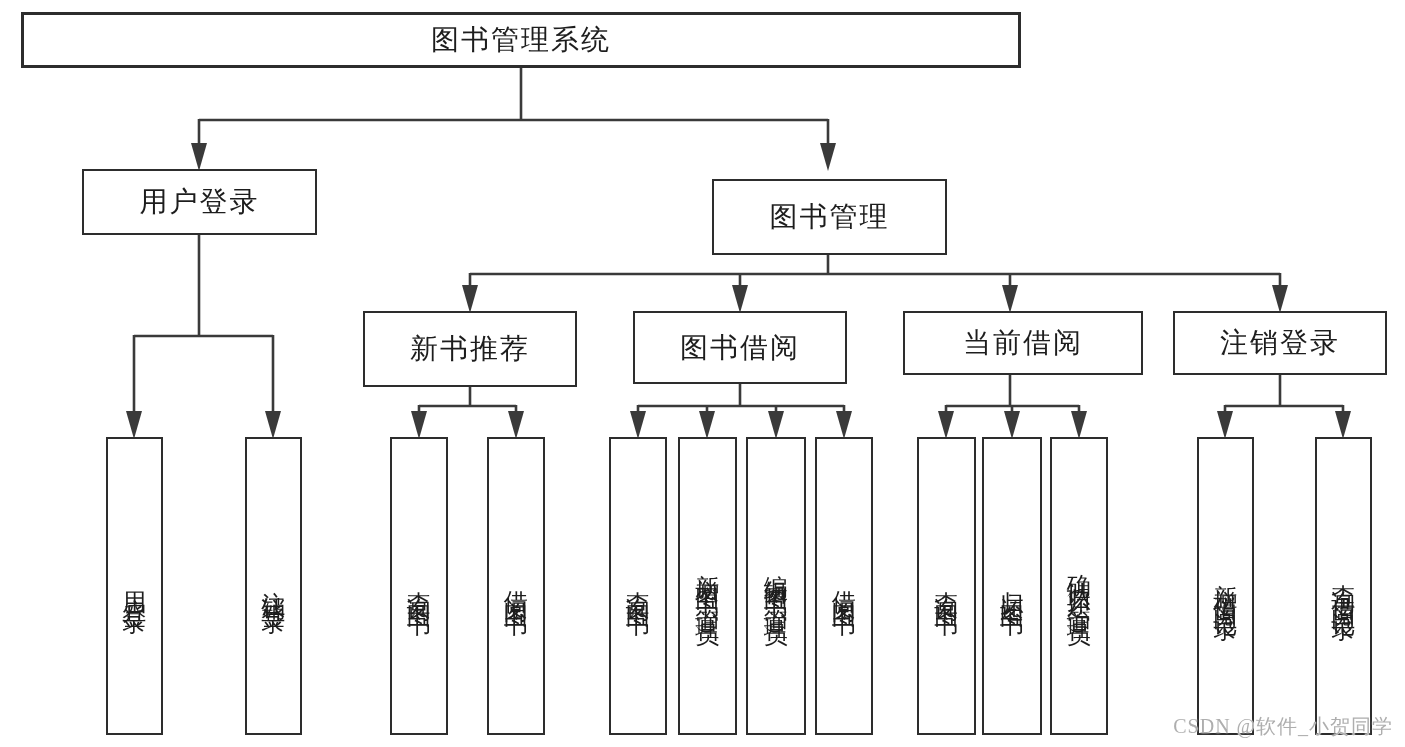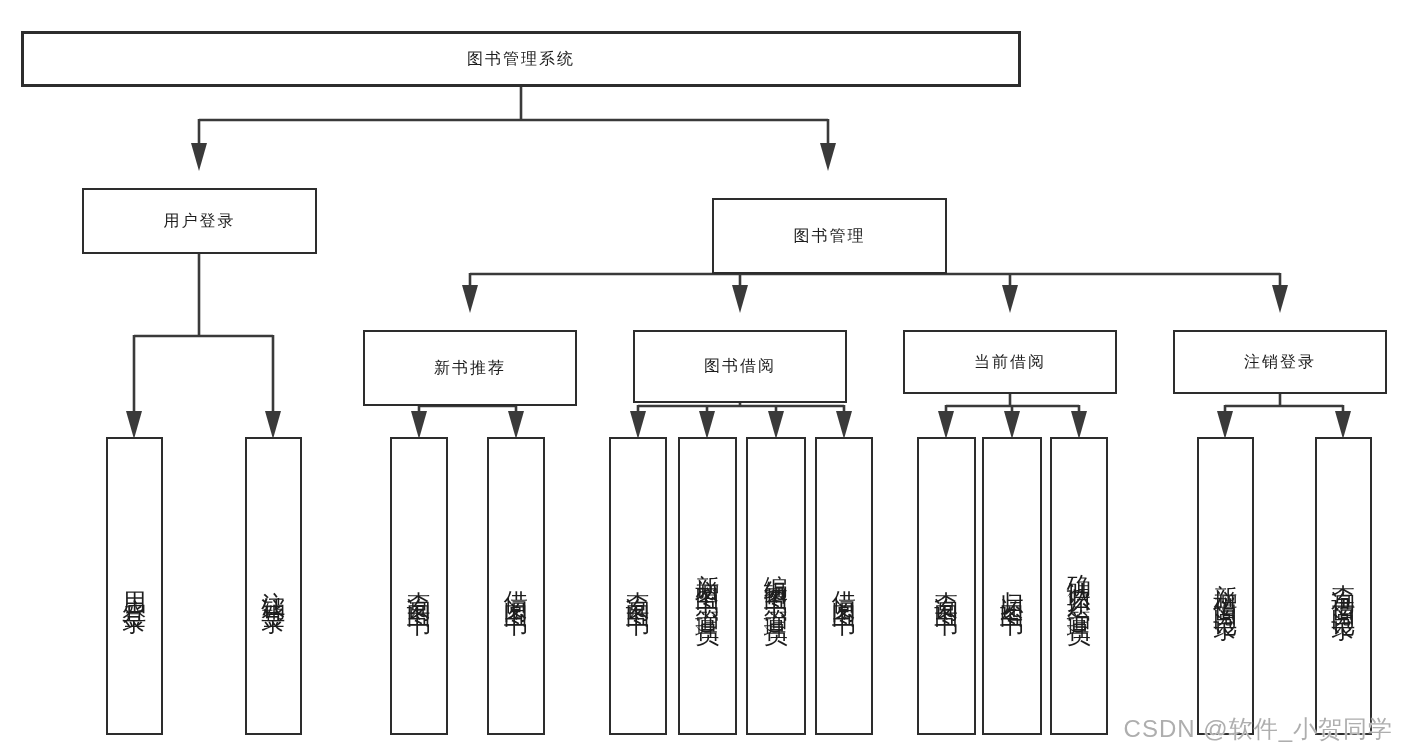--- a/index.html
+++ b/index.html
@@ -27,43 +27,43 @@
     border: 3px solid #2d2d2d;
     background: #ffffff;
     display: flex;
     align-items: center;
     justify-content: center;
     color: #1d1d1d;
     z-index: 1;
   }
   .node.thin { border-width: 2.5px; align-items: center; }
   .node-h {
-    font-size: 16px;
+    font-size: 28px;
     letter-spacing: 2px;
     white-space: nowrap;
-    margin-top: 19px;
   }
   .node-v .vtext {
     writing-mode: vertical-rl;
     text-orientation: mixed;
     font-size: 24px;
     line-height: 1.15;
     letter-spacing: 7px;
     white-space: nowrap;
   }
   .watermark {
     position: absolute;
     top: 713px;
     right: 12px;
     z-index: 2;
-    font-size: 24px;
+    font-size: 20px;
     color: #aeaeae;
     letter-spacing: 1px;
     text-shadow: 0 0 2px #ffffff, 0 0 1px #ffffff;
     white-space: nowrap;
+    font-family: Liberation Serif, serif;
   }
 </style>
 </head>
 <body>
 
 <div id="canvas">
 
   <svg id="wires" width="1405" height="747" viewBox="0 0 1405 747">
       <line x1="521" y1="68" x2="521" y2="120" stroke="#3a3a3a" stroke-width="2.6"></line>
       <line x1="199" y1="120" x2="828" y2="120" stroke="#3a3a3a" stroke-width="2.6"></line>
@@ -129,21 +129,21 @@
   <div class="node node-h thin" style="left:712px; top:179px; width:235px; height:76px;">
     <span>图书管理</span>
   </div>
 
   <div class="node node-h thin" style="left:363px; top:311px; width:214px; height:76px;">
     <span>新书推荐</span>
   </div>
   <div class="node node-h thin" style="left:633px; top:311px; width:214px; height:73px;">
     <span>图书借阅</span>
   </div>
-  <div class="node node-h thin" style="left:903px; top:311px; width:214px; height:64px;">
+  <div class="node node-h thin" style="left:903px; top:311px; width:240px; height:64px;">
     <span>当前借阅</span>
   </div>
   <div class="node node-h thin" style="left:1173px; top:311px; width:214px; height:64px;">
     <span>注销登录</span>
   </div>
 
   <div class="node node-v thin" style="left:106px; top:437px; width:57px; height:298px;">
     <span class="vtext">用户登录</span>
   </div>
   <div class="node node-v thin" style="left:245px; top:437px; width:57px; height:298px;">

